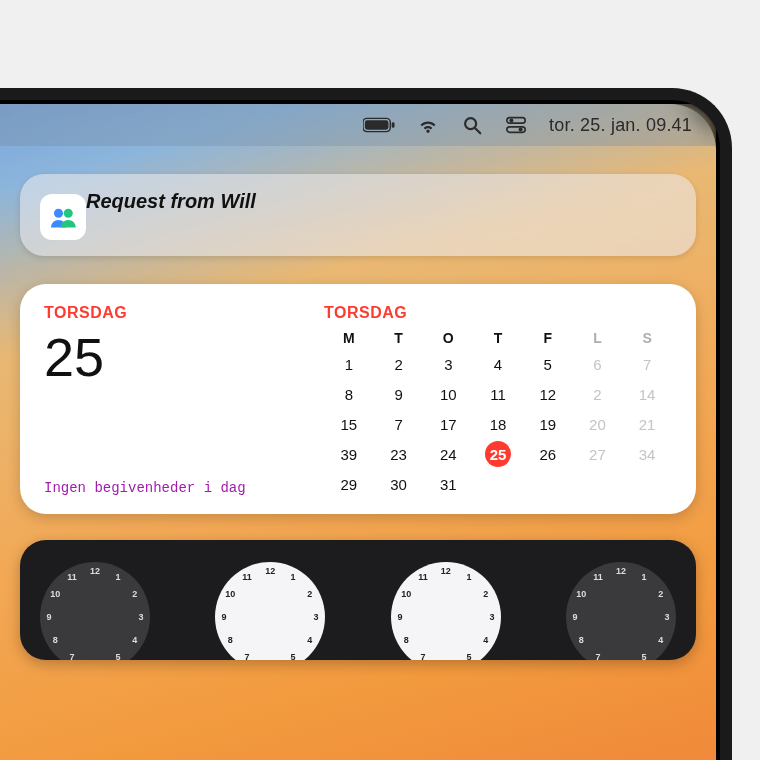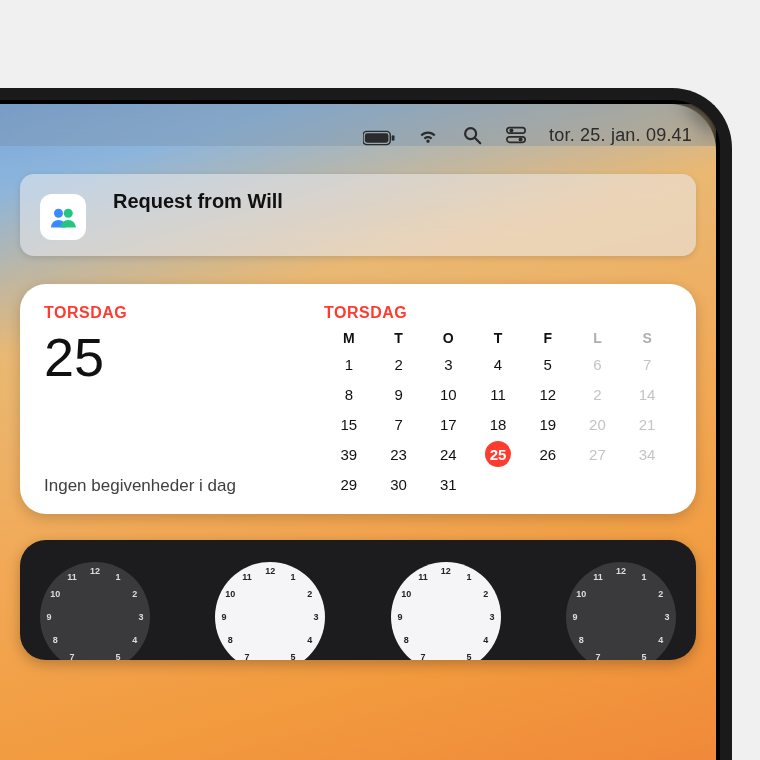--- a/index.html
+++ b/index.html
@@ -23,43 +23,44 @@
     position: absolute;
     top: 4px; right: 4px; left: 0; bottom: 0;
     border-top-right-radius: 46px;
     background: linear-gradient(165deg, #7aa5d9 0%, #8cb5dc 10%, #e9b873 30%, #f2a956 55%, #f29a3e 80%, #f0893a 100%);
     overflow: hidden;
   }
   .menubar {
     height: 42px;
     display: flex;
     justify-content: flex-end;
-    align-items: flex-end;
+    align-items: center;
     gap: 22px;
     padding: 0 24px 0 0;
     background: rgba(120,140,160,0.35);
     backdrop-filter: blur(10px);
     color: #2b2b2b;
     font-size: 18px;
   }
   .menubar .icon { display: inline-flex; align-items: center; justify-content: center; }
   .menubar svg { width: 22px; height: 22px; fill: #2b2b2b; }
   .menubar .battery svg { width: 32px; height: 16px; }
   .menubar-time { font-size: 18px; letter-spacing: .2px; }
 
   .notif {
     margin: 28px 20px 0 20px;
     padding: 16px 20px;
-    border-radius: 14px;
+    border-radius: 24px;
     background: rgba(235,235,240,0.55);
     backdrop-filter: blur(12px);
     display: flex;
-    gap: 27px;
+    gap: 0;
     align-items: flex-start;
     box-shadow: 0 2px 6px rgba(0,0,0,.12);
+    font-style: italic;
   }
   .notif-icon {
     width: 46px; height: 46px;
     border-radius: 12px;
     background: #fff;
     display: flex; align-items: center; justify-content: center;
     flex-shrink: 0;
     margin-top: 4px;
   }
   .notif-icon svg { width: 30px; height: 30px; }
@@ -71,21 +72,21 @@
     background: #fff;
     border-radius: 26px;
     padding: 20px 24px 18px 24px;
     display: flex;
     gap: 10px;
     box-shadow: 0 4px 14px rgba(0,0,0,.18);
   }
   .cal-left { flex: 0 0 43%; display: flex; flex-direction: column; gap: 6px; }
   .cal-dayname { color: #ff3b30; font-weight: 700; font-size: 16px; letter-spacing: .5px; }
   .cal-daynum { font-size: 54px; font-weight: 400; color: #111; line-height: 1; margin-top: 2px; }
-  .cal-noevents { color: #404040; font-size: 17px; margin-top: auto; padding-top: 64px; }
+  .cal-noevents { color: #a21caf; font-size: 14px; margin-top: auto; padding-top: 64px; font-family: Liberation Mono, monospace; }
   .cal-right { flex: 1; }
   .cal-month { color: #ff3b30; font-weight: 700; font-size: 16px; letter-spacing: .5px; margin-bottom: 8px; }
   .cal-grid { display: grid; grid-template-columns: repeat(7, 1fr); row-gap: 6px; text-align: center; }
   .cal-head { font-size: 14px; font-weight: 600; color: #111; }
   .cal-head.weekend { color: #aeaeb2; }
   .cal-cell { font-size: 15px; color: #111; height: 24px; display: flex; align-items: center; justify-content: center; }
   .cal-cell.weekend { color: #c4c4c8; }
   .cal-cell.today span {
     background: #ff3b30; color: #fff; font-weight: 700;
     width: 26px; height: 26px; border-radius: 50%;

